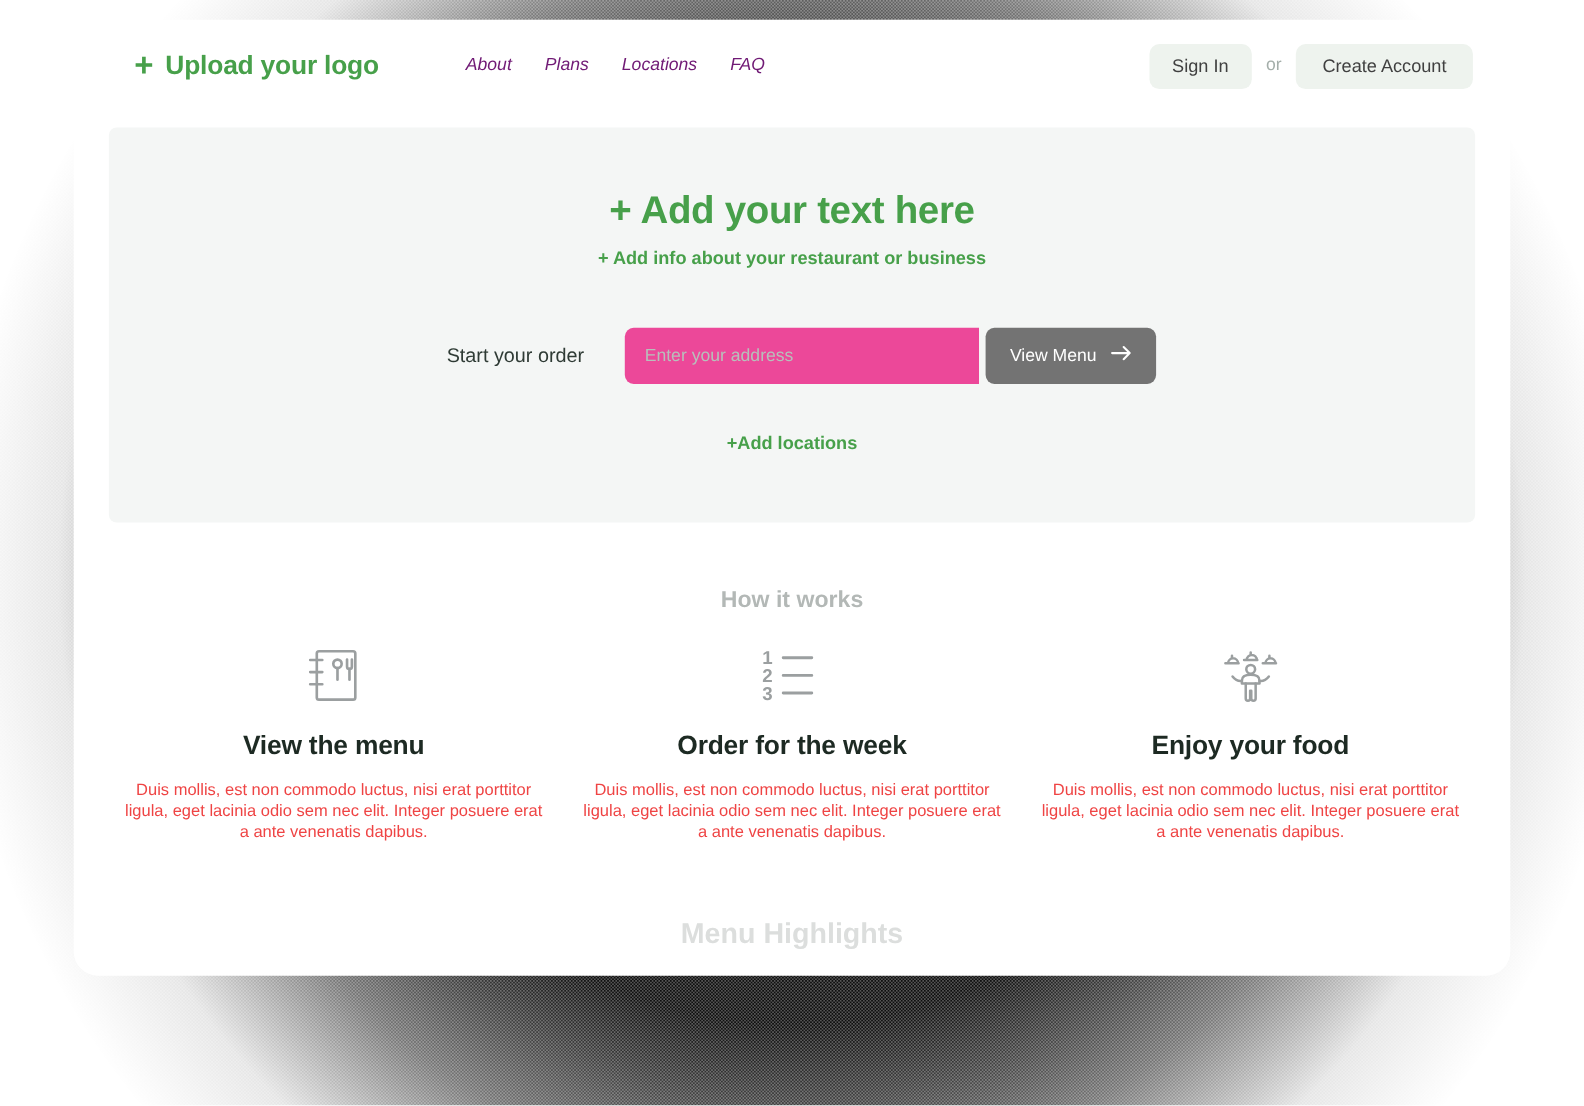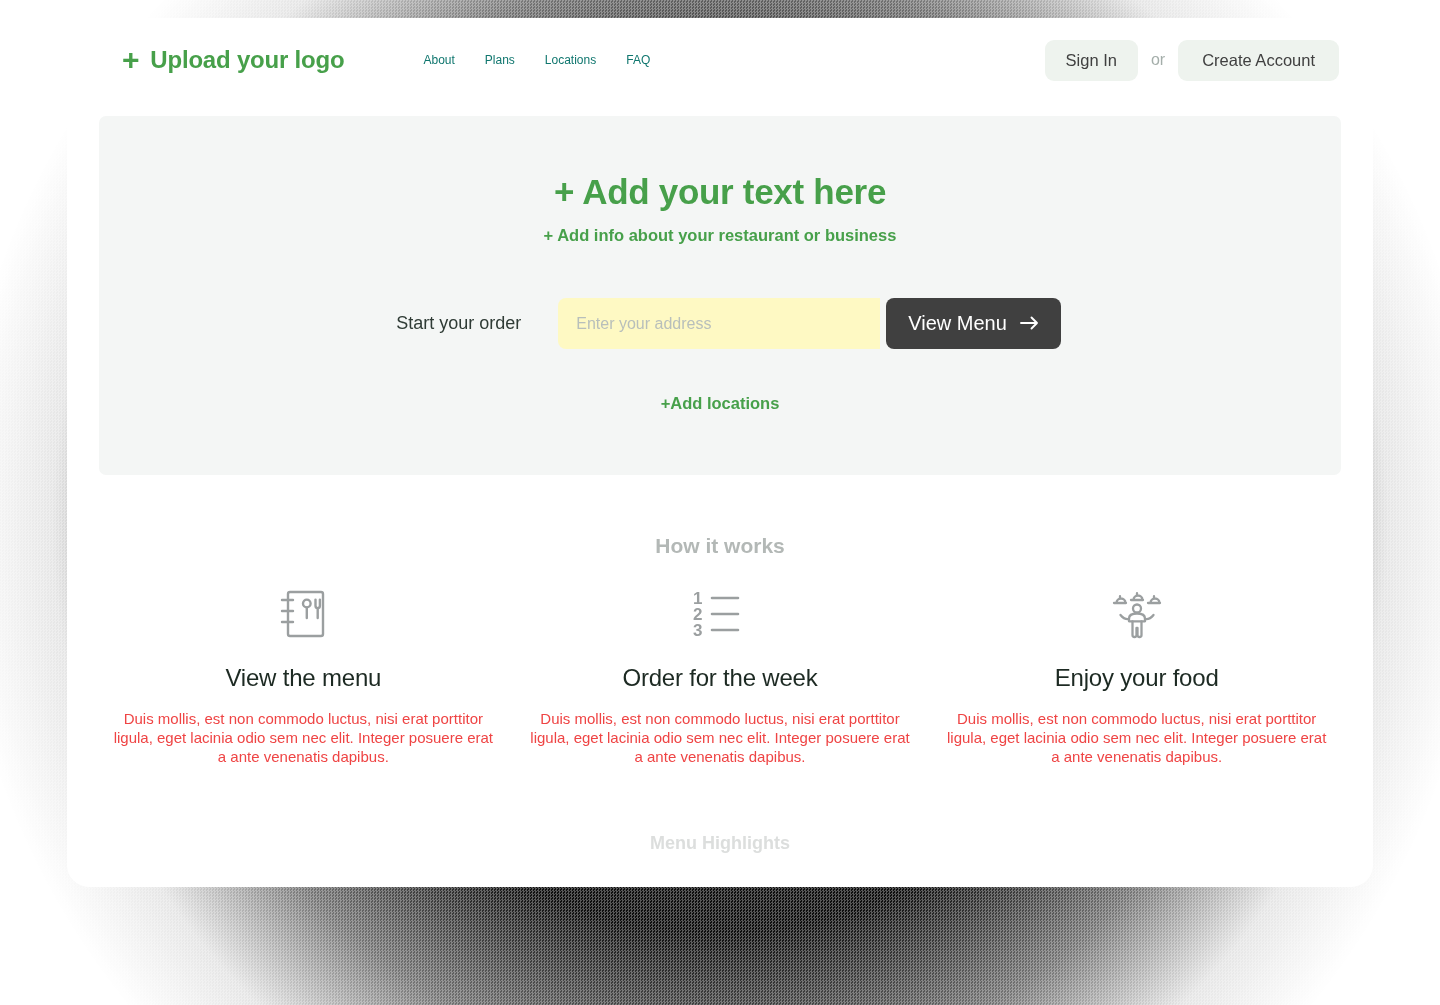--- a/index.html
+++ b/index.html
@@ -77,24 +77,25 @@
     color: #47a04a;
   }
 
   .main-nav {
     display: flex;
     align-items: center;
     gap: 30px;
     margin-left: 79px;
   }
   .main-nav a {
-    color: #0f766e;
-    font-size: 12px;
+    color: #701a75;
+    font-size: 16px;
     text-decoration: none;
     cursor: pointer;
+    font-style: italic;
   }
 
   .header-actions {
     margin-left: auto;
     display: flex;
     align-items: center;
     gap: 10px;
   }
   .btn-signin, .btn-create {
     background: #eef3ee;
@@ -146,41 +147,41 @@
     color: #2f3b35;
     font-size: 18px;
     margin-right: 37px;
     margin-left: 17px;
   }
   .address-input {
     width: 322px;
     height: 51px;
     border: none;
     outline: none;
-    background: #fef9c3;
+    background: #ec4899;
     border-radius: 8px 0 0 8px;
     padding: 0 18px;
     font-family: inherit;
     font-size: 16px;
     color: #2f3b35;
   }
   .address-input::placeholder { color: #b8bfbb; }
 
   .btn-viewmenu {
     height: 51px;
     display: flex;
     align-items: center;
     gap: 13px;
-    background: #404040;
+    background: #737373;
     color: #ffffff;
     border: none;
     border-radius: 8px;
     padding: 0 22px;
     font-family: inherit;
-    font-size: 20px;
+    font-size: 16px;
     cursor: pointer;
     margin-left: 6px;
   }
   .arrow-icon { display: block; }
 
   .add-locations {
     display: inline-block;
     margin-top: 45px;
     color: #47a04a;
     font-size: 16.5px;
@@ -210,33 +211,33 @@
   .feature-icon {
     height: 56px;
     display: flex;
     align-items: center;
     justify-content: center;
     margin-bottom: 22px;
   }
   .feature-title {
     color: #1d2a23;
     font-size: 24px;
-    font-weight: normal;
+    font-weight: bold;
     letter-spacing: -0.2px;
   }
   .feature-text {
     margin-top: 17px;
     color: #ef4444;
     font-size: 15px;
     line-height: 1.28;
   }
 
   
   .menu-highlights { padding-top: 66px; }
-  .menu-highlights .section-heading { color: #dcdedd; font-size: 18px; }
+  .menu-highlights .section-heading { color: #dcdedd; font-size: 26px; }
 </style>
 </head>
 <body>
 
 <div class="backdrop"></div>
 
 <div class="window">
 
   <header class="site-header">
 

